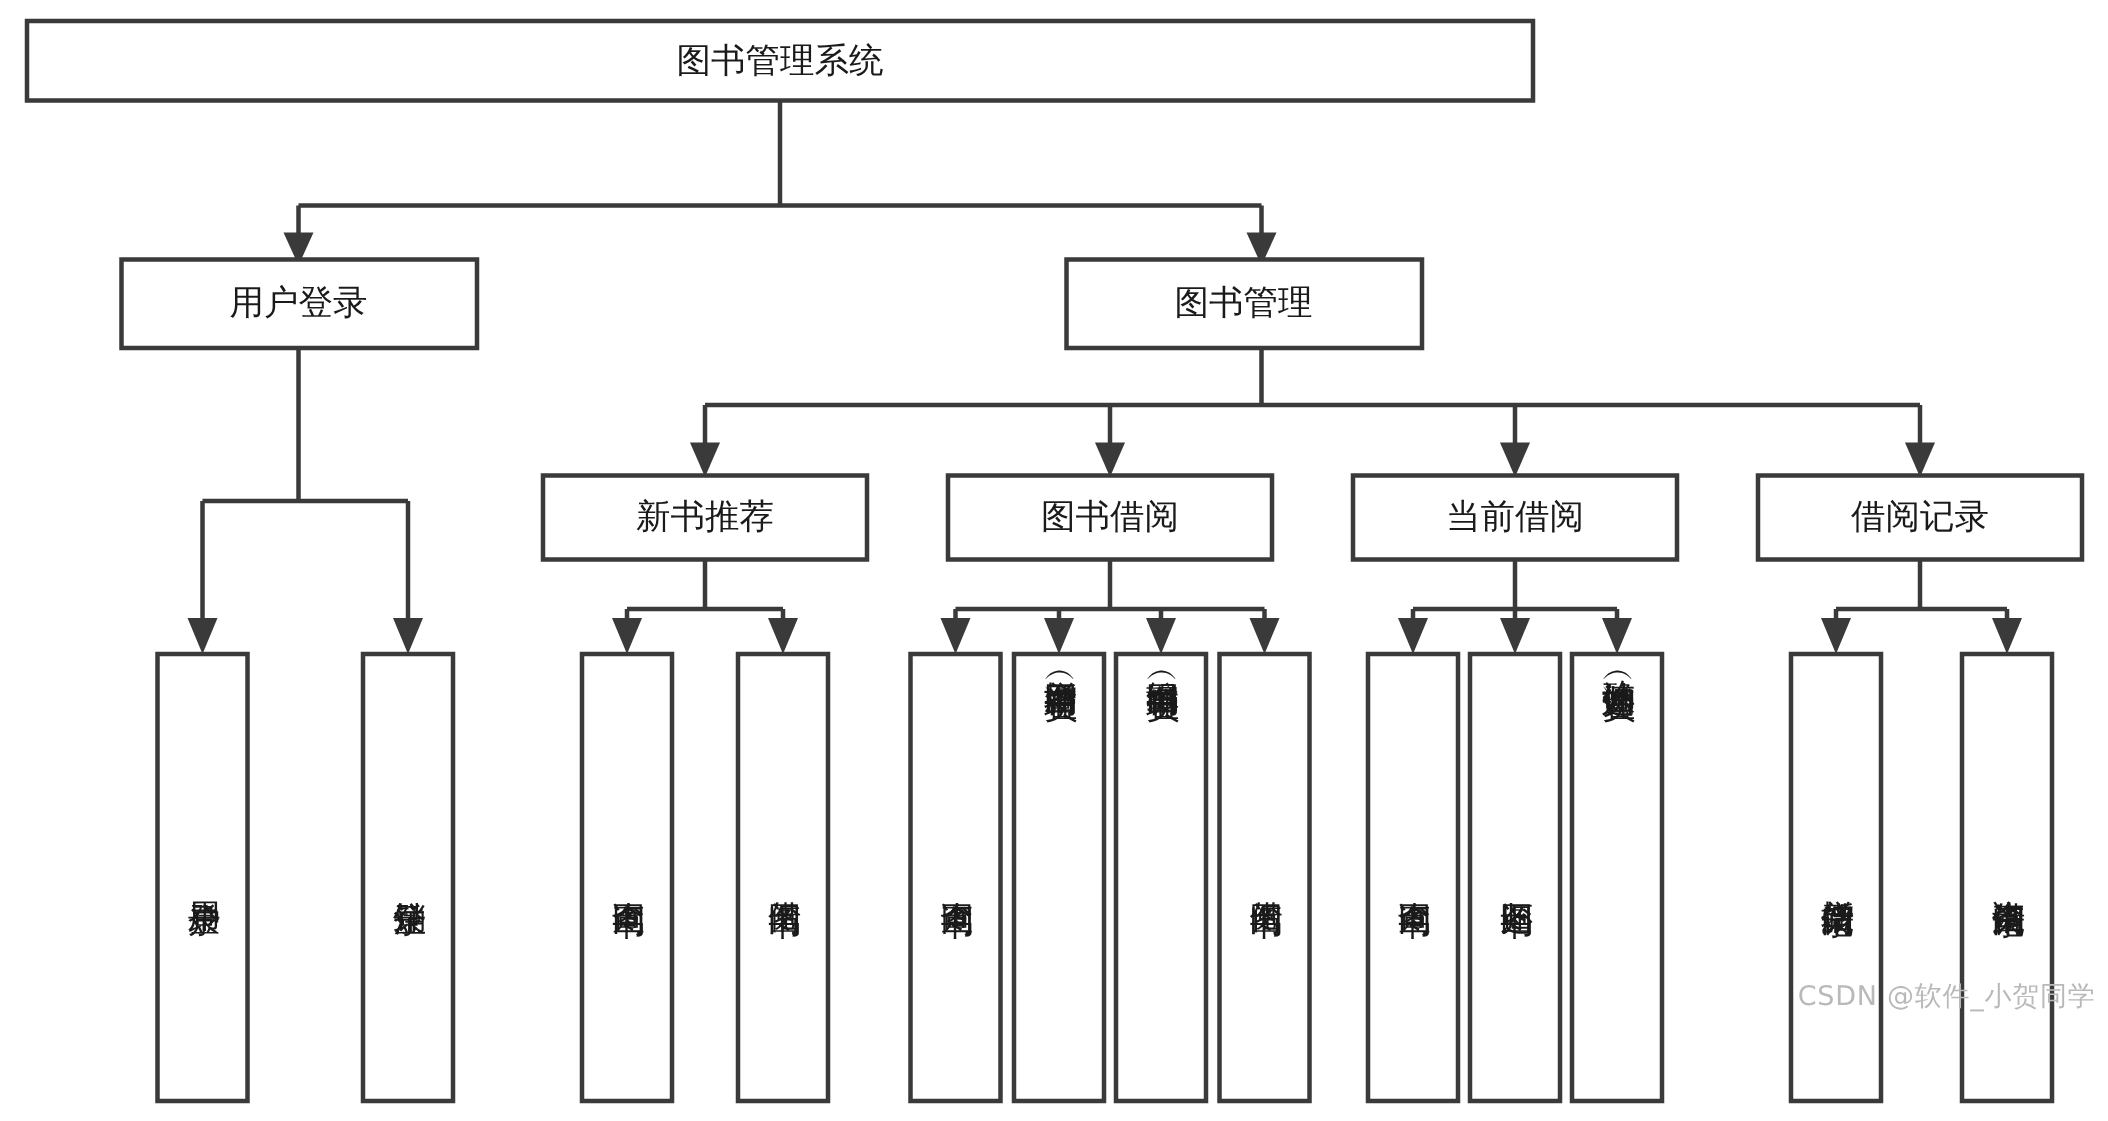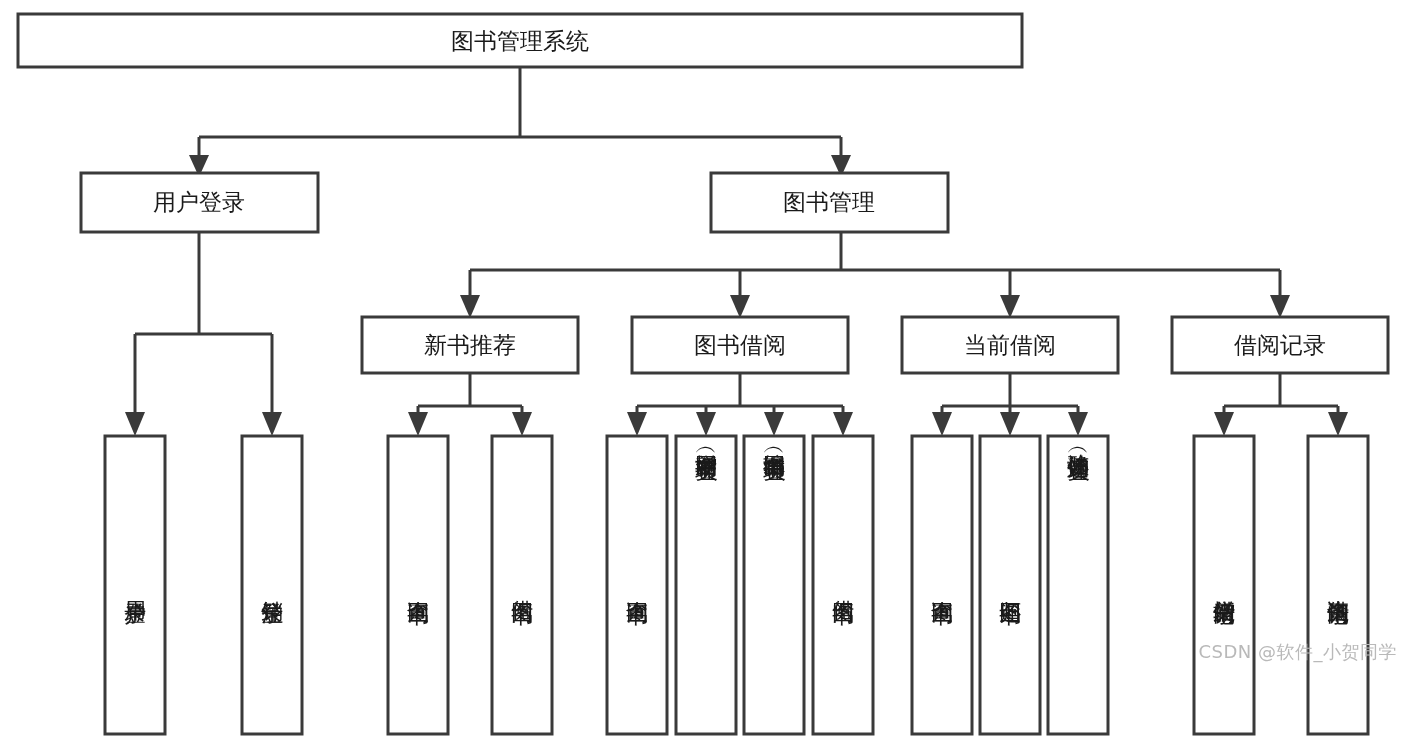--- a/index.html
+++ b/index.html
@@ -64,21 +64,21 @@
     color: #1a1a1a;
     writing-mode: vertical-rl;
     text-orientation: upright;
     white-space: nowrap;
     letter-spacing: 1px;
     text-align: center;
   }
   .watermark {
     position: absolute;
     right: 8px;
-    bottom: 12px;
+    bottom: 0;
     font-family: "DejaVu Sans", "Liberation Sans", sans-serif;
     font-size: 18px;
     color: #b9b9b9;
     white-space: nowrap;
     letter-spacing: 0.5px;
   }
 </style>
 </head>
 <body>
 

